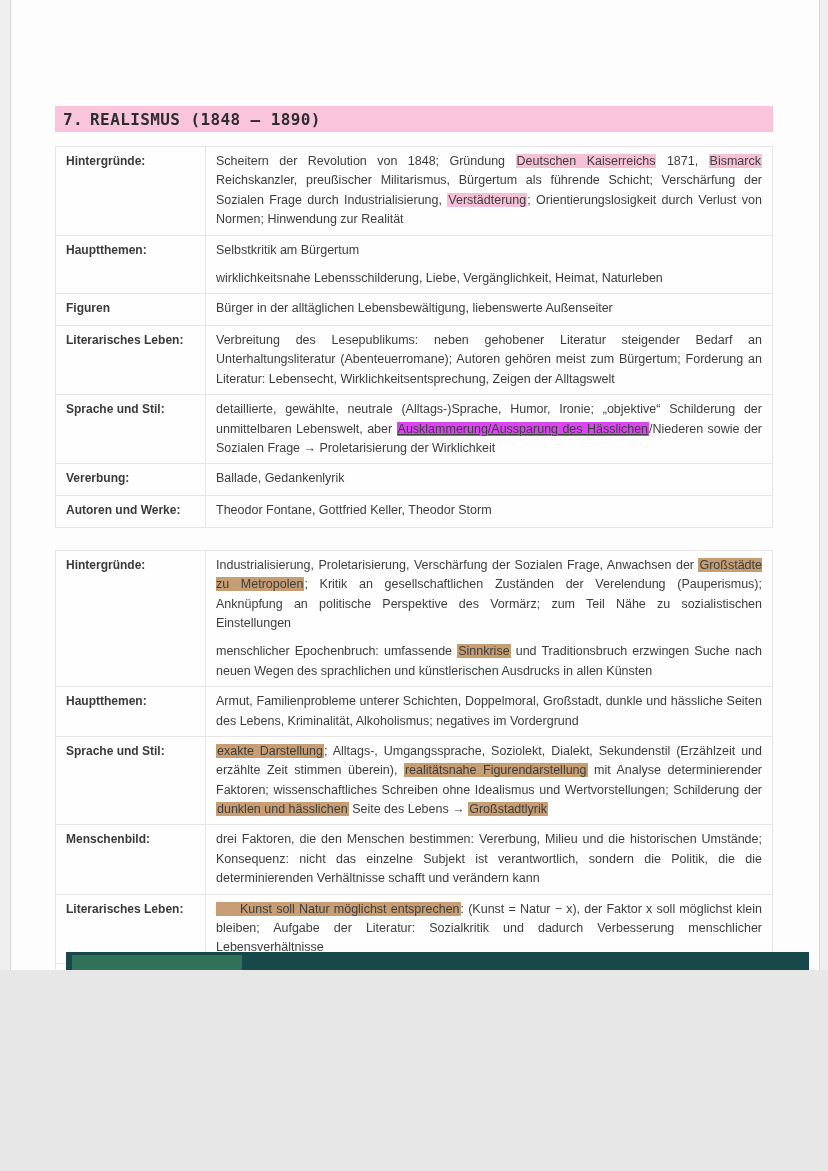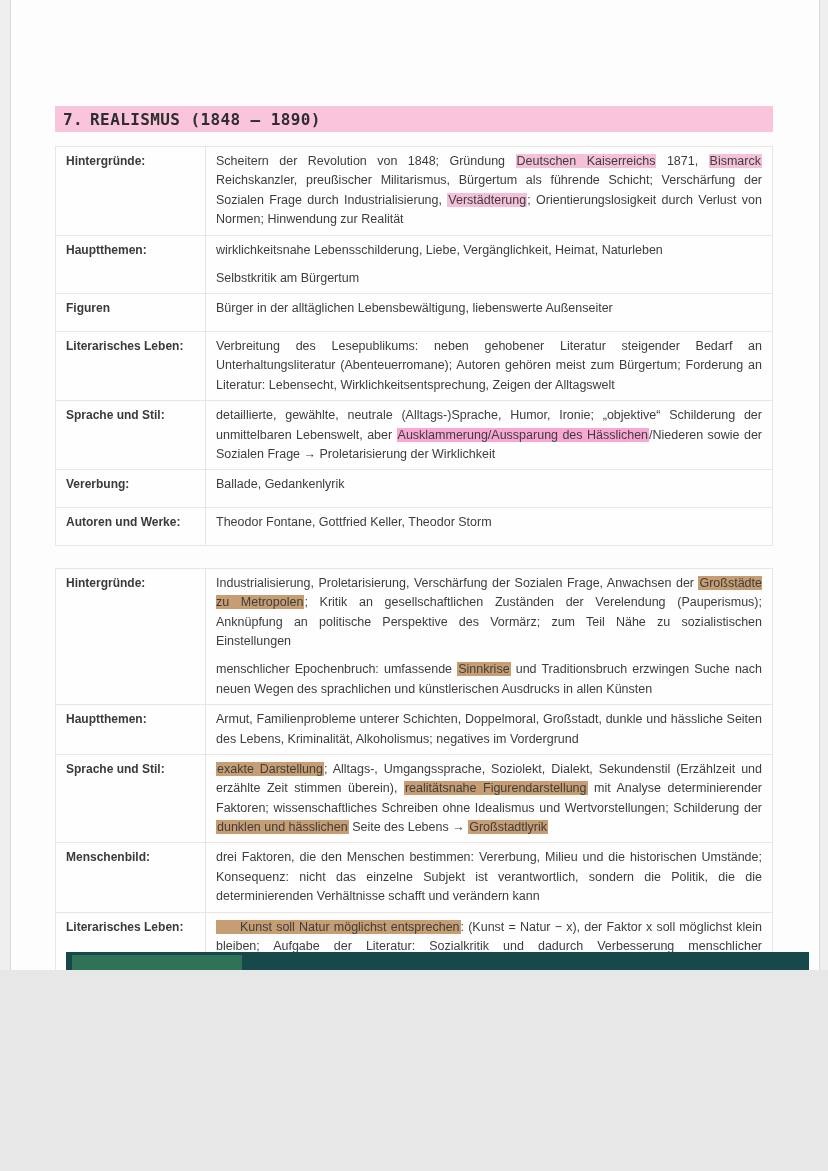--- a/index.html
+++ b/index.html
@@ -24,21 +24,21 @@
     font-family:"DejaVu Sans Mono", monospace;
     font-weight:bold; font-size:16px; letter-spacing:0.4px;
     color:#2e2e2e; padding:4px 8px 3px; margin-bottom:14px;
   }
   .epoch-header .num { margin-right:7px; }
 
   .table { border:1px solid #e9e5e5; border-bottom:none; background:#fefefe; }
   .row { display:grid; grid-template-columns:150px 1fr; border-bottom:1px solid #e9e5e5; }
   .label-cell {
     font-weight:bold; font-size:12px; color:#3a3a3a;
-    padding:6px 6px 14px 10px; border-right:1px solid #e9e5e5;
+    padding:6px 6px 8px 10px; border-right:1px solid #e9e5e5;
     line-height:1.4;
   }
   .content-cell {
     font-size:12.5px; color:#3d3d3d;
     padding:5px 10px; text-align:justify; line-height:1.55;
   }
   .para + .para { margin-top:9px; }
   .hl { padding:0 1px; }
 
   .footer-bar { position:absolute; left:55px; right:10px; bottom:0; height:18px; }
@@ -58,40 +58,40 @@
         <div class="table">
             <div class="row">
               <div class="label-cell">Hintergründe:</div>
               <div class="content-cell">
                 <p class="para"><span>Scheitern der Revolution von 1848; Gründung </span><span class="hl" style="background-color: rgb(245, 193, 216);">Deutschen Kaiserreichs</span><span> 1871, </span><span class="hl" style="background-color: rgb(245, 193, 216);">Bismarck</span><span> Reichskanzler, preußischer Militarismus, Bürgertum als führende Schicht; Verschärfung der Sozialen Frage durch Industrialisierung, </span><span class="hl" style="background-color: rgb(245, 193, 216);">Verstädterung</span><span>; Orientierungslosigkeit durch Verlust von Normen; Hinwendung zur Realität</span></p>
               </div>
             </div>
             <div class="row">
               <div class="label-cell">Hauptthemen:</div>
               <div class="content-cell">
+                <p class="para"><span>Selbstkritik am Bürgertum</span></p>
                 <p class="para"><span>wirklichkeitsnahe Lebensschilderung, Liebe, Vergänglichkeit, Heimat, Naturleben</span></p>
-                <p class="para"><span>Selbstkritik am Bürgertum</span></p>
               </div>
             </div>
             <div class="row">
               <div class="label-cell">Figuren</div>
               <div class="content-cell">
                 <p class="para"><span>Bürger in der alltäglichen Lebensbewältigung, liebenswerte Außenseiter</span></p>
               </div>
             </div>
             <div class="row">
               <div class="label-cell">Literarisches Leben:</div>
               <div class="content-cell">
                 <p class="para"><span>Verbreitung des Lesepublikums: neben gehobener Literatur steigender Bedarf an Unterhaltungsliteratur (Abenteuerromane); Autoren gehören meist zum Bürgertum; Forderung an Literatur: Lebensecht, Wirklichkeitsentsprechung, Zeigen der Alltagswelt</span></p>
               </div>
             </div>
             <div class="row">
               <div class="label-cell">Sprache und Stil:</div>
               <div class="content-cell">
-                <p class="para"><span>detaillierte, gewählte, neutrale (Alltags-)Sprache, Humor, Ironie; „objektive“ Schilderung der unmittelbaren Lebenswelt, aber </span><span class="hl" style="background-color: #f9a8d4;">Ausklammerung/Aussparung des Hässlichen</span><span>/Niederen sowie der Sozialen Frage → Proletarisierung der Wirklichkeit</span></p>
+                <p class="para"><span>detaillierte, gewählte, neutrale (Alltags-)Sprache, Humor, Ironie; „objektive“ Schilderung der unmittelbaren Lebenswelt, aber </span><span class="hl" style="background-color: #d946ef; text-decoration: underline;">Ausklammerung/Aussparung des Hässlichen</span><span>/Niederen sowie der Sozialen Frage → Proletarisierung der Wirklichkeit</span></p>
               </div>
             </div>
             <div class="row">
               <div class="label-cell">Vererbung:</div>
               <div class="content-cell">
                 <p class="para"><span>Ballade, Gedankenlyrik</span></p>
               </div>
             </div>
             <div class="row">
               <div class="label-cell">Autoren und Werke:</div>

